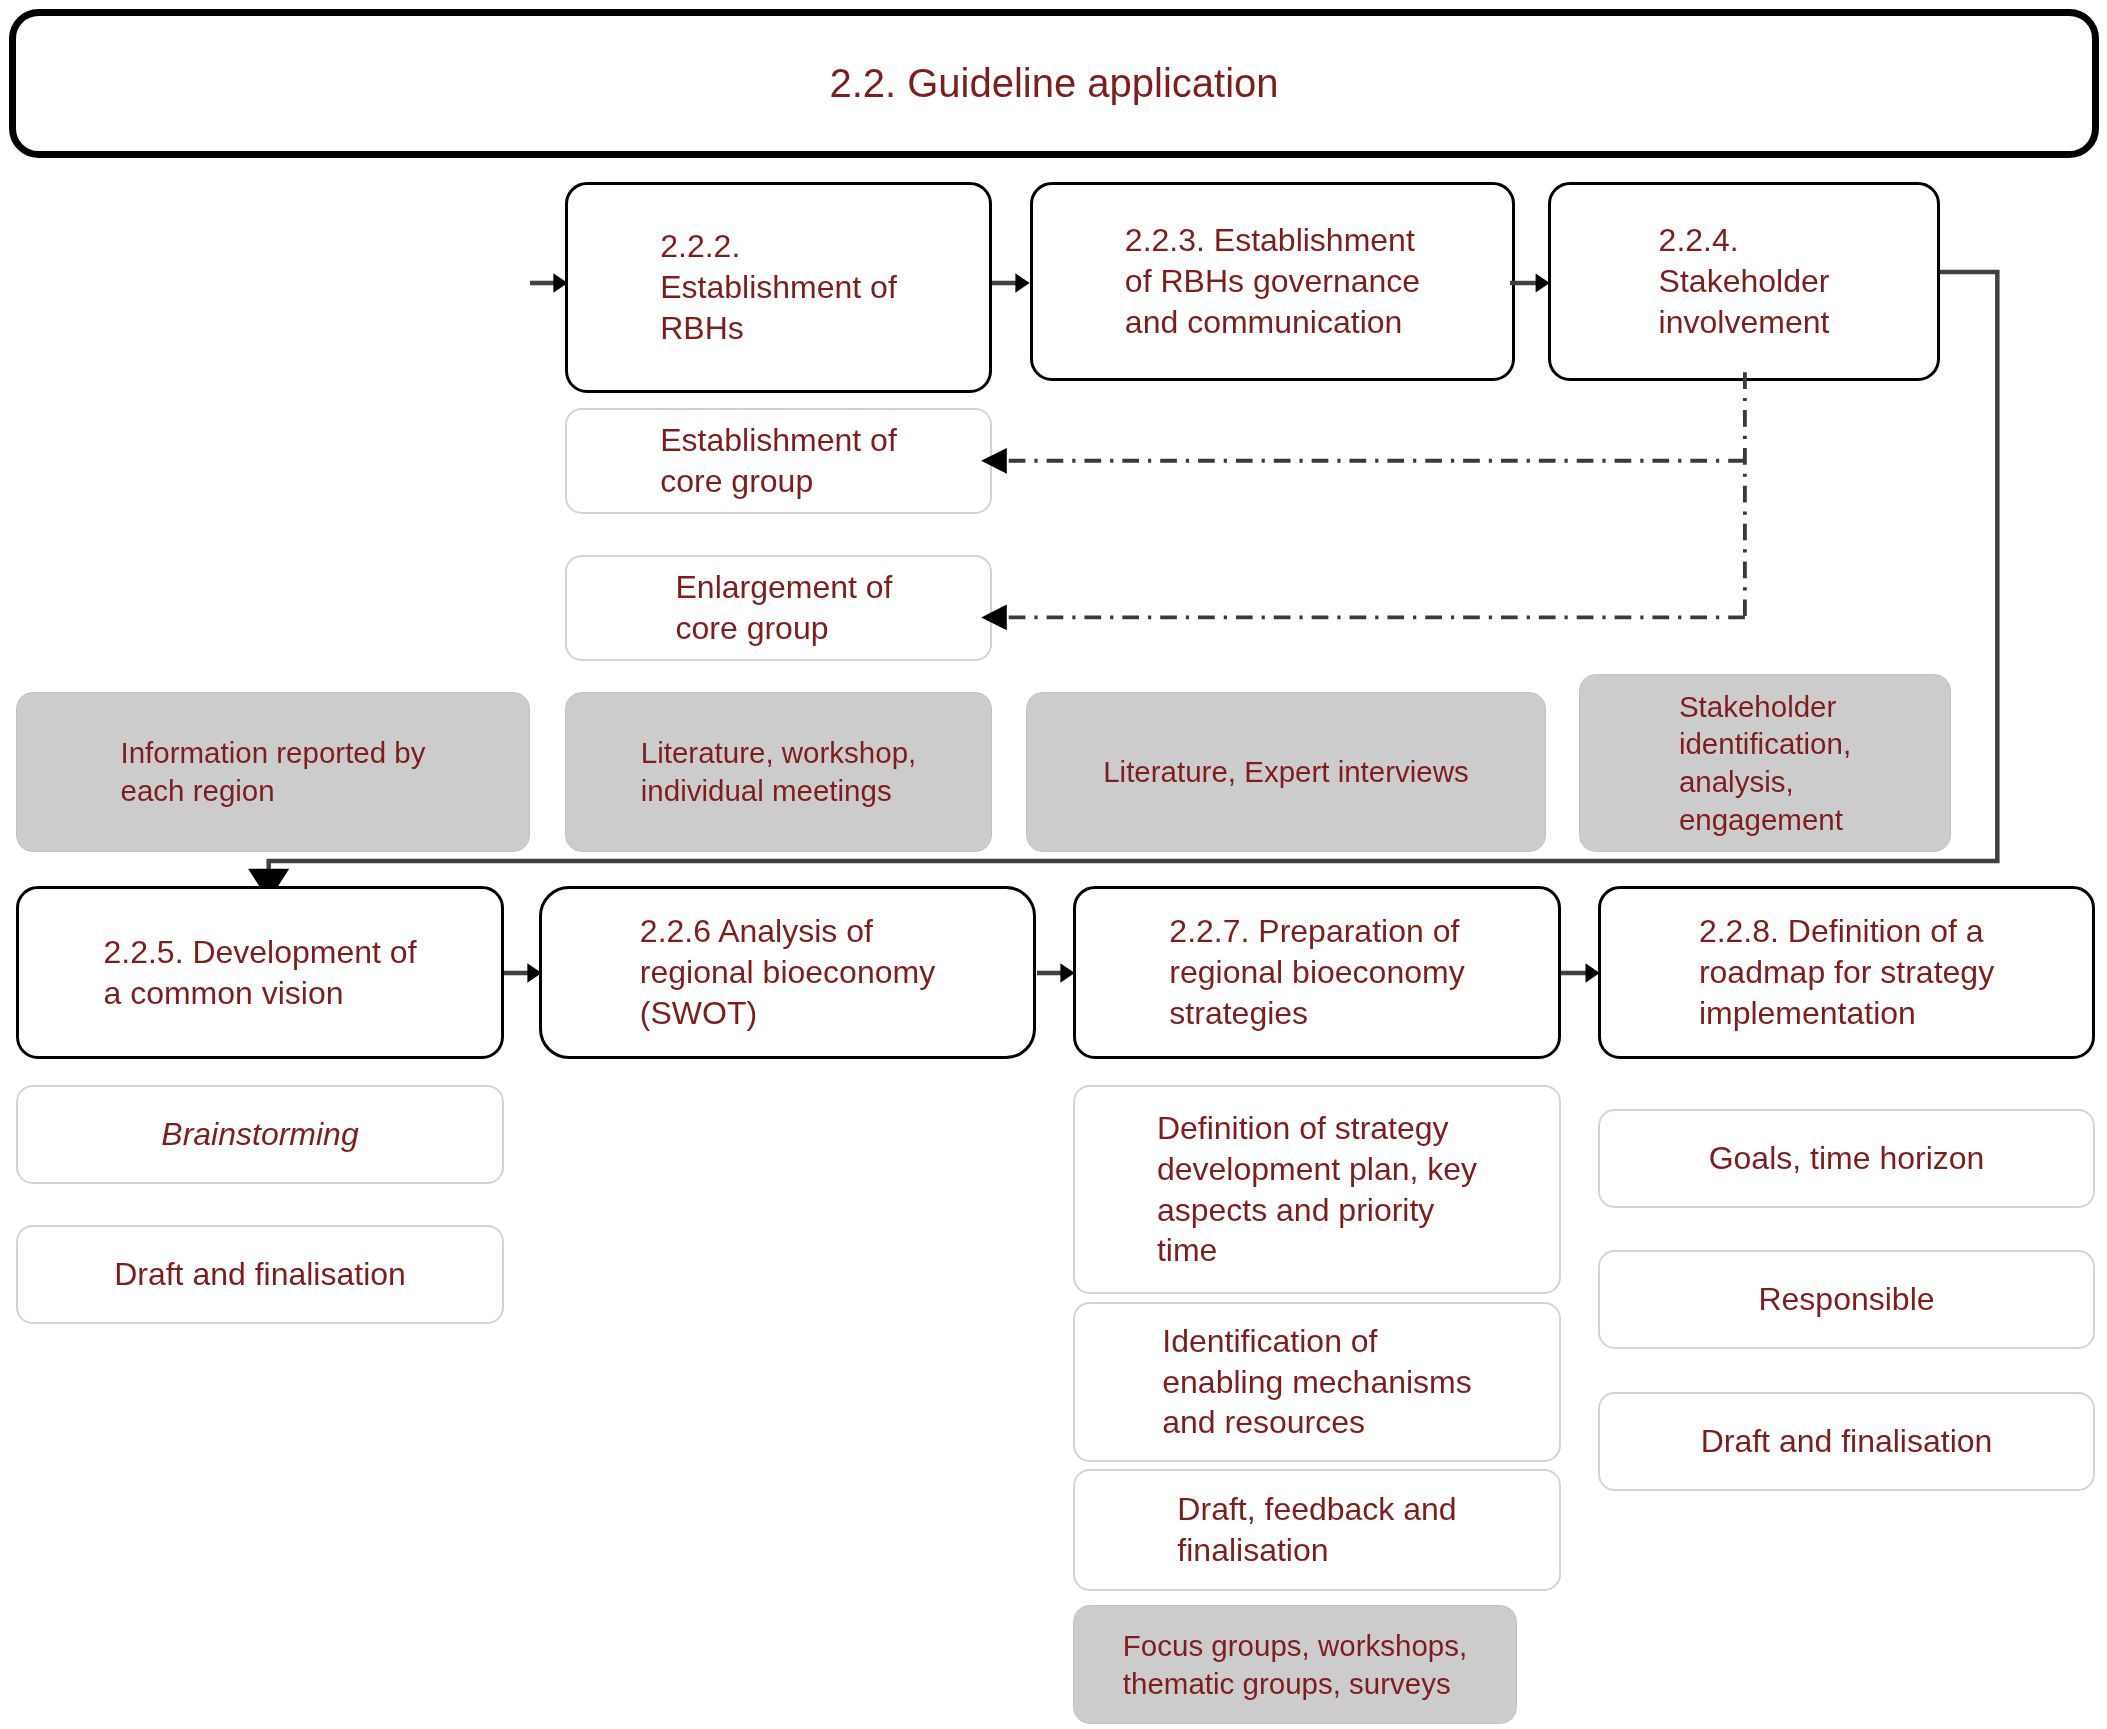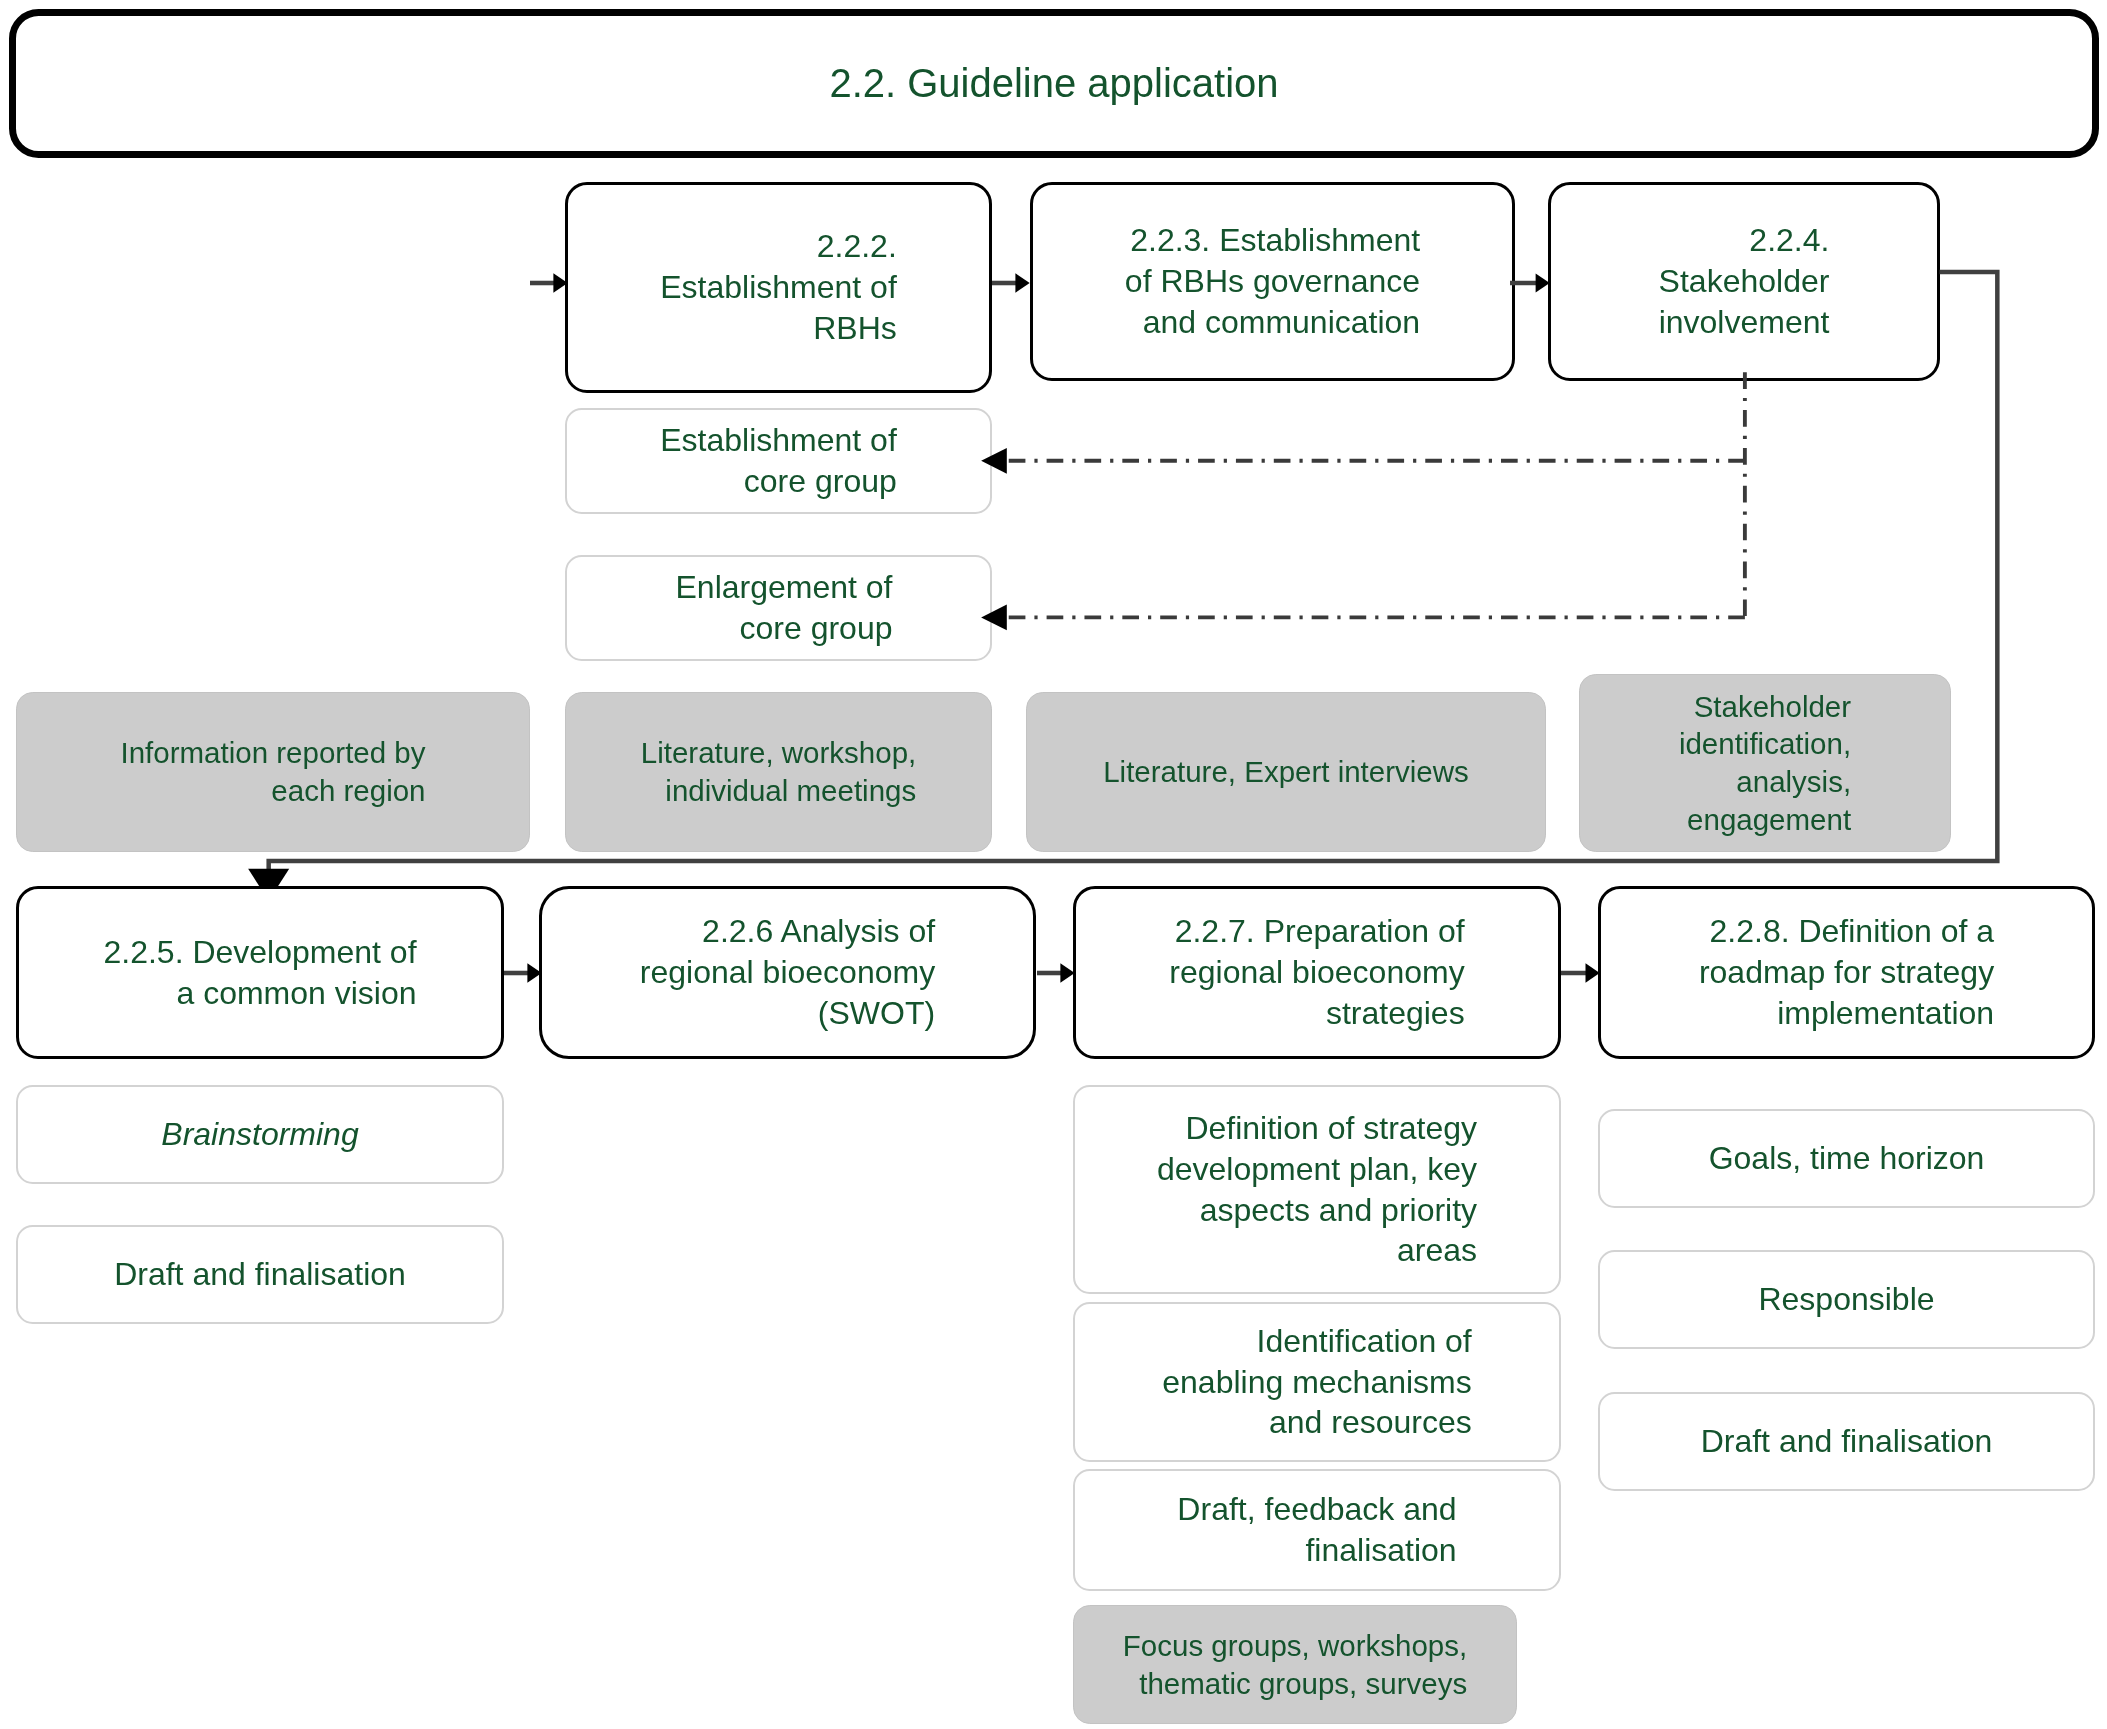--- a/index.html
+++ b/index.html
@@ -16,22 +16,22 @@
     overflow: hidden;
   }
 
   
   .node {
     position: absolute;
     box-sizing: border-box;
     display: flex;
     align-items: center;
     justify-content: center;
-    text-align: right;
-    color: #14532d;
+    text-align: left;
+    color: #7f1d1d;
     line-height: 1.28;
     white-space: pre-line;
   }
 
   
   .step {
     border: 3.9px solid #000000;
     border-radius: 22px;
     background: #ffffff;
     font-size: 32px;
@@ -184,21 +184,21 @@
     </svg>
   </div>
 
   <div class="node sub" style="left:16px; top:1085px; width:488px; height:99px;font-style:italic;">Brainstorming</div>
 
   <div class="node sub" style="left:16px; top:1225px; width:488px; height:99px;">Draft and finalisation</div>
 
   <div class="node sub" style="left:1073px; top:1085px; width:488px; height:209px;">Definition of strategy
 development plan, key
 aspects and priority
-areas</div>
+time</div>
 
   <div class="node sub" style="left:1073px; top:1302px; width:488px; height:160px;">Identification of
 enabling mechanisms
 and resources</div>
 
   <div class="node sub" style="left:1073px; top:1469px; width:488px; height:122px;">Draft, feedback and
 finalisation</div>
 
   <div class="node shaded" style="left:1073px; top:1605px; width:444px; height:119px;">Focus groups, workshops,
 thematic groups, surveys</div>

